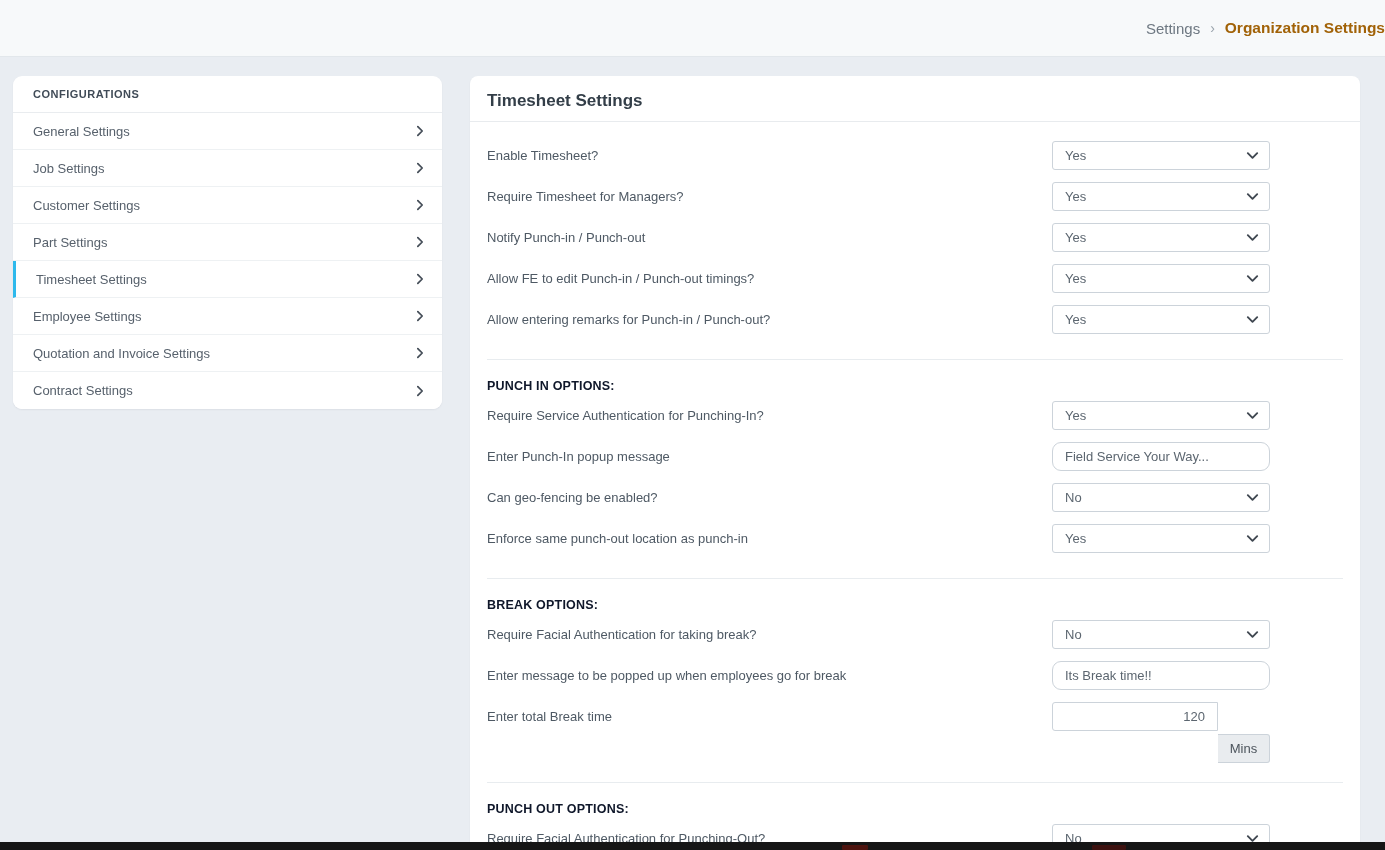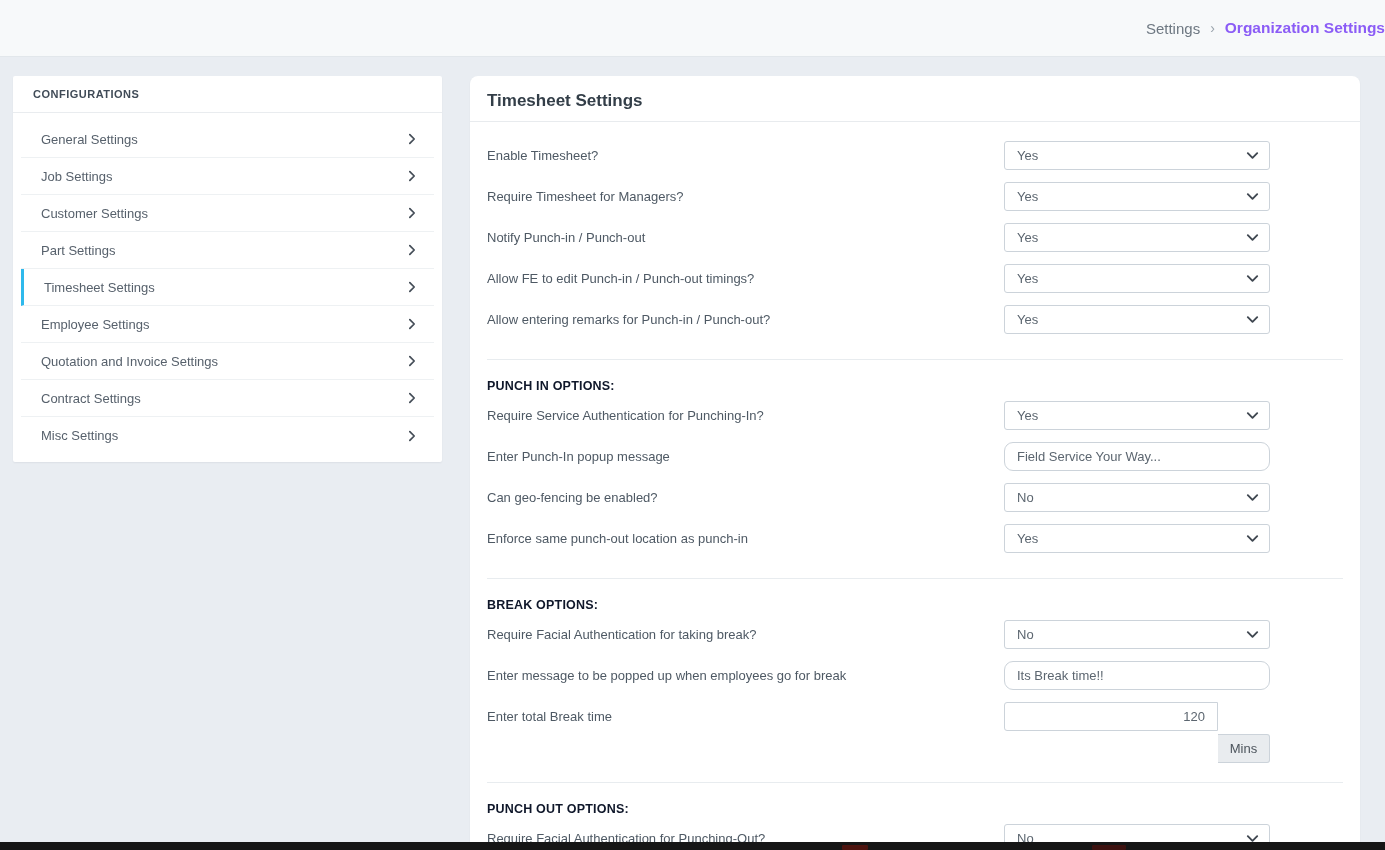--- a/index.html
+++ b/index.html
@@ -8,36 +8,36 @@
     width:1385px; height:850px; overflow:hidden; position:relative;
     background:#e9edf2; font-family:"Liberation Sans", sans-serif;
   }
   
   .topbar {
     height:57px; background:#f7f9fa; border-bottom:1px solid #e2e7eb;
     display:flex; align-items:center; padding-left:33px;justify-content:flex-end;
   }
   .crumb-parent { font-size:15px; color:#6e7882; cursor:pointer; }
   .crumb-sep { margin:0 10px; color:#9aa3ac; font-size:14px; }
-  .crumb-current { font-size:15.5px; font-weight:700; color:#8b5cf6; }
+  .crumb-current { font-size:15.5px; font-weight:700; color:#a16207; }
 
   
   .content { display:flex; align-items:flex-start; padding:19px 0 0 13px; }
 
   
   .sidebar {
-    width:429px; background:#fff; border-radius:2px;
+    width:429px; background:#fff; border-radius:9px;
     box-shadow:0 1px 2px rgba(16,24,40,.06); overflow:hidden; flex:none;
   }
   .sidebar-header {
     height:37px; line-height:37px; padding:0 20px;
     font-size:11px; font-weight:700; letter-spacing:.5px;
     color:#404b57; border-bottom:1px solid #e9ecef;
   }
-  .sidebar-nav { list-style:none; margin:8px; padding:0; }
+  .sidebar-nav { list-style:none; margin:0; padding:0; }
   .sidebar-item {
     height:37px; display:flex; align-items:center; justify-content:space-between;
     padding:0 15px 0 20px; font-size:13px; color:#57616c;
     border-bottom:1px solid #eef1f3; cursor:pointer; background:#fff;
   }
   .sidebar-item:last-child { border-bottom:none; }
   .sidebar-item.active { border-left:3px solid #2eb9ec; padding-left:20px; }
   .chev-right { width:14px; height:14px; flex:none; }
   .chev-right path { stroke:#454e58; stroke-width:2; fill:none; stroke-linecap:round; stroke-linejoin:round; }
 
@@ -49,21 +49,21 @@
   }
   .panel-header { padding:15px 17px 10px; border-bottom:1px solid #e8ebee; }
   .panel-title { font-size:17px; line-height:20px; font-weight:700; color:#333e48; }
   .panel-body { padding:13px 17px 0; }
 
   .form-row {
     min-height:41px; display:flex; justify-content:space-between;
     align-items:flex-start; padding-top:6px;
   }
   .field-label { font-size:13px; color:#4e5964; padding-top:7px;text-align:center; }
-  .control { width:266px; margin-right:73px; flex:none; }
+  .control { width:218px; margin-right:73px; flex:none; }
 
   .select-box {
     height:29px; border:1px solid #ccd3da; border-radius:3px; background:#fff;
     display:flex; align-items:center; justify-content:space-between;
     padding:0 9px 0 12px; cursor:pointer;
   }
   .select-value { font-size:13px; color:#5c6670; }
   .chev-down { width:15px; height:15px; flex:none; }
   .chev-down path { stroke:#3f4750; stroke-width:2; fill:none; stroke-linecap:round; stroke-linejoin:round; }
 
@@ -151,26 +151,20 @@
     <svg class="chev-right" viewBox="0 0 16 16">
             <path d="M5.5 3 L10.5 8 L5.5 13"></path>
           </svg>
   </li>
         <li class="sidebar-item">
     <span>Contract Settings</span>
     <svg class="chev-right" viewBox="0 0 16 16">
             <path d="M5.5 3 L10.5 8 L5.5 13"></path>
           </svg>
   </li>
-        <li class="sidebar-item">
-    <span>Misc Settings</span>
-    <svg class="chev-right" viewBox="0 0 16 16">
-            <path d="M5.5 3 L10.5 8 L5.5 13"></path>
-          </svg>
-  </li>
       </ul>
   </div>
 
   <div class="main-panel">
     <div class="panel-header">
       <span class="panel-title">Timesheet Settings</span>
     </div>
     <div class="panel-body">
         <div class="form-row">
           <span class="field-label">Enable Timesheet?</span>

